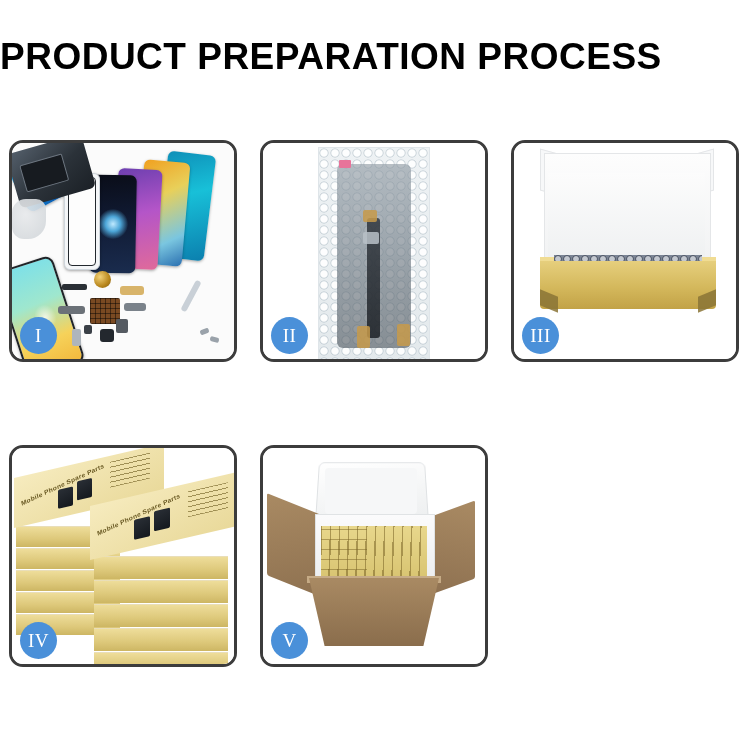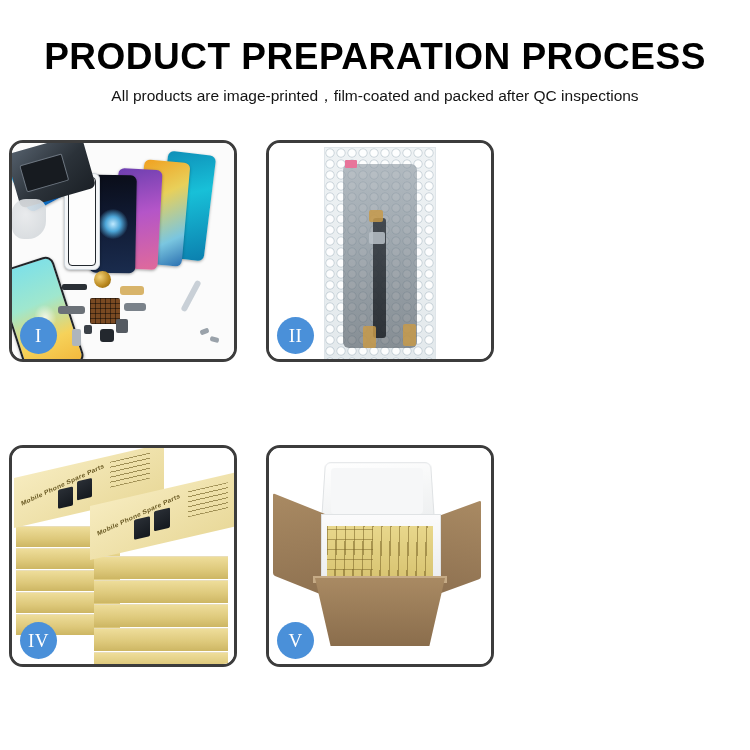--- a/index.html
+++ b/index.html
@@ -14,21 +14,20 @@
     font-family: "Liberation Sans", sans-serif;
     position: relative;
   }
 
   
   .header {
     position: absolute;
     top: 0; left: 0;
     width: 684px;
     height: 125px;
-    text-align: center;
   }
   .title {
     position: absolute;
     top: 36px; left: 0; width: 750px;
     font-family: "Liberation Sans", sans-serif;
     font-size: 37px;
     font-weight: 700;
     letter-spacing: 0.5px;
     color: #000000;
     white-space: nowrap;
@@ -55,21 +54,21 @@
     position: absolute;
     width: 228px;
     height: 222px;
     border: 3px solid #3c3c3c;
     border-radius: 14px;
     background: #ffffff;
     box-sizing: border-box;
     overflow: hidden;
   }
   .p-c0 { left: 0px; }
-  .p-c1 { left: 257px; }
+  .p-c1 { left: 251px; }
   .p-c2 { left: 502px; }
   .p-r0 { top: 0px; }
   .p-r1 { top: 305px; }
 
   .photo {
     position: absolute;
     inset: 0;
     overflow: hidden;
   }
 
@@ -380,21 +379,20 @@
   .c6-tape2 {
     position:absolute; left:52px; top:152px; width:16px; height:22px;
     background:#b29572; opacity:.9; transform: skewY(20deg);
   }
 </style>
 </head>
 <body>
 
 <div class="header">
   <div class="title">PRODUCT PREPARATION PROCESS</div>
-  <div class="subtitle">All products are image-printed，film-coated and packed after QC inspections</div>
 </div>
 
 <div class="grid">
 
   <div class="panel p-r0 p-c0">
     <div class="photo sceneI">
       <div class="ph ph-blue"></div>
       <div class="ph ph-f1"></div>
       <div class="ph ph-f2"></div>
       <div class="ph ph-f3"></div>
@@ -428,20 +426,34 @@
         <div class="flex-conn"></div>
         <div class="tape-a"></div>
         <div class="tape-b"></div>
         <div class="tape-c"></div>
         <div class="pinklabel"></div>
       </div>
     </div>
     <div class="badge">II</div>
   </div>
 
+  <div class="panel p-r0 p-c2">
+    <div class="photo sceneIII">
+      <div class="bx3-flapL"></div>
+      <div class="bx3-flapR"></div>
+      <div class="bx3-back"></div>
+      <div class="bx3-foam"></div>
+      <div class="bx3-trayTop"></div>
+      <div class="bx3-bubbles"></div>
+      <div class="bx3-tray"></div>
+      <div class="bx3-shadowL"></div>
+      <div class="bx3-shadowR"></div>
+    </div>
+    <div class="badge">III</div>
+  </div>
 
   <div class="panel p-r1 p-c0">
     <div class="photo sceneIV">
 
       <div class="stk-side" style="left:4px;  top:78px;  width:104px; height:20px;"></div>
       <div class="stk-side" style="left:4px;  top:100px; width:104px; height:20px;"></div>
       <div class="stk-side" style="left:4px;  top:122px; width:104px; height:20px;"></div>
       <div class="stk-side" style="left:4px;  top:144px; width:104px; height:20px;"></div>
       <div class="stk-side" style="left:4px;  top:166px; width:104px; height:20px;"></div>
 

